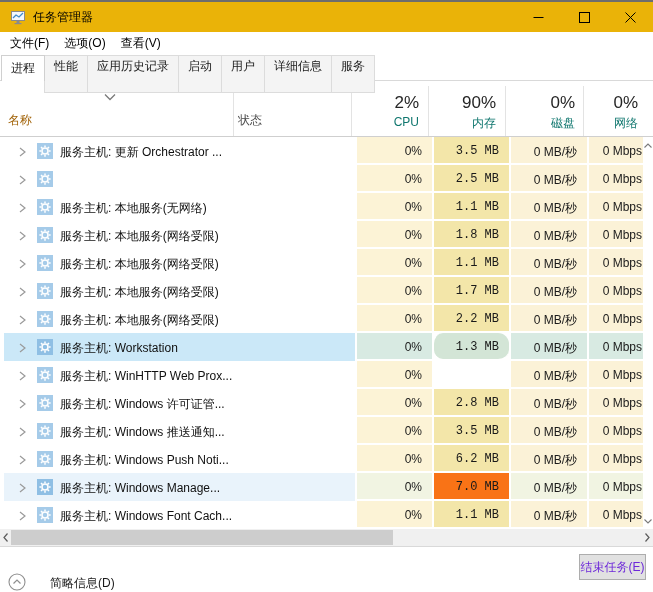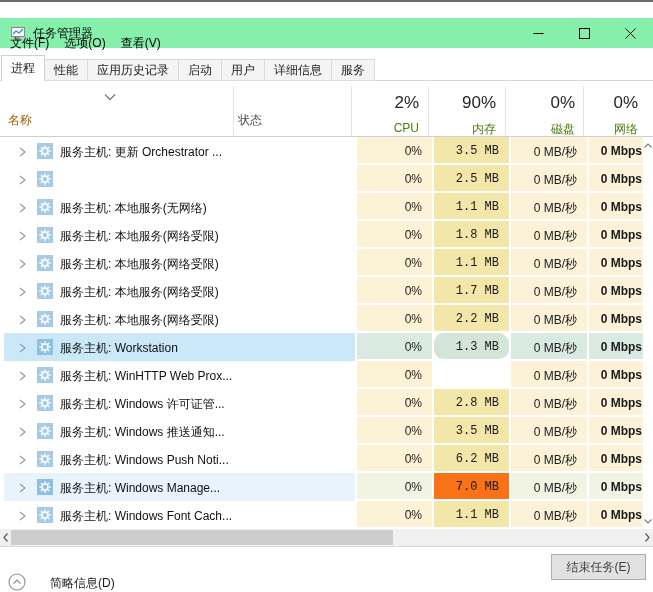--- a/index.html
+++ b/index.html
@@ -1,87 +1,87 @@
 <!DOCTYPE html>
 <html><head>
 <meta charset="utf-8">
 <style>
   * { margin:0; padding:0; box-sizing:border-box; }
   body { background:#fff; font-family:"Liberation Sans","DejaVu Sans",sans-serif; }
   .window { position:relative; width:653px; height:592px; background:#fff; overflow:hidden; color:#1a1a1a; font-size:12px; }
   .topline { position:absolute; top:0; left:0; width:653px; height:2px; background:#6d6d6d; }
 
   
-  .titlebar { position:absolute; top:2px; left:0; width:653px; height:30px; display:flex; align-items:center; background:#86efac;margin-top:16px; }
+  .titlebar { position:absolute; top:2px; left:0; width:653px; height:30px; display:flex; align-items:center; background:#eab308; }
   .app-icon { margin-left:10px; width:16px; height:16px; flex:0 0 auto; }
   .win-title { margin-left:7px; font-size:12px; color:#000; }
   .controls { margin-left:auto; display:flex; height:100%; }
   .ctrl { width:46px; height:100%; display:flex; align-items:center; justify-content:center; cursor:default; }
 
   
   .menubar { position:absolute; top:32px; left:0; width:653px; height:22px; display:flex; align-items:center; padding-left:10px; gap:15px; }
   .menu-item { color:#000; }
 
   
   .tabline { position:absolute; top:80px; left:0; width:653px; height:1px; background:#d9d9d9; z-index:1; }
-  .tabs { position:absolute; top:55px; left:1px; display:flex; align-items:flex-end; z-index:2; height:26px; }
-  .tab { height:22px; line-height:20px; padding:0 9px; background:#f4f4f4; border:1px solid #dcdcdc; margin-right:-1px; white-space:nowrap; }
+  .tabs { position:absolute; top:55px; left:1px; display:flex; z-index:2; height:26px; }
+  .tab { height:38px; line-height:20px; padding:0 9px; background:#f4f4f4; border:1px solid #dcdcdc; margin-right:-1px; white-space:nowrap; }
   .tab.active { height:26px; line-height:24px; background:#fff; border-color:#d0d0d0; border-bottom:none; z-index:3; position:relative; }
 
   
   .header { position:absolute; top:81px; left:0; width:653px; height:56px; border-bottom:1px solid #cfcfcf; background:#fff; }
   .colsep { position:absolute; top:5px; bottom:0; width:1px; background:#e3e3e3; }
   .sep-status { left:233px; } .sep-cpu { left:351px; } .sep-mem { left:428px; } .sep-disk { left:505px; } .sep-net { left:583px; }
   .hdr-name { position:absolute; left:8px; bottom:7px; color:#a16207; }
   .hdr-status { position:absolute; left:238px; bottom:7px; color:#4c4c4c; }
   .hdr-sort { position:absolute; left:103px; top:9px; width:16px; height:9px; }
   .hdr-col { position:absolute; top:0; height:55px; text-align:right; }
   .hdr-col .pct { display:block; margin-top:12px; font-size:17px; color:#262626; line-height:19px; }
-  .hdr-col .lbl { display:block; margin-top:9px; font-size:12px; color:#4d7c0f; }
+  .hdr-col .lbl { display:block; margin-top:3px; font-size:12px; color:#0f766e; }
   .hdr-cpu { left:351px; width:77px; padding-right:9px; }
   .hdr-mem { left:428px; width:77px; padding-right:9px; }
   .hdr-disk { left:505px; width:78px; padding-right:8px; }
   .hdr-net { left:583px; width:62px; padding-right:7px; }
 
   
   .list { position:absolute; top:137px; left:4px; width:653px; height:392px; background:#fff; }
   .row { position:relative; height:28px; }
   .row-left { position:absolute; left:0; top:0; width:351px; height:28px; }
   .row.selected .row-left { background:#cbe8f8; }
   .row.hover .row-left { background:#e9f3fb; }
   .expand-chevron { position:absolute; left:14px; top:9px; width:10px; height:10px; }
   .gear { position:absolute; left:33px; top:6px; width:16px; height:16px; background:#a5cbe9; display:flex; align-items:center; justify-content:center; }
   .row.selected .gear, .row.hover .gear { background:#8fbfe4; }
   .row-name { position:absolute; left:56px; top:7px; white-space:nowrap; color:#101010; }
   .cell { position:absolute; top:0; height:28px; text-align:right; padding:7px 10px 0 0; border-left:2px solid #fff; border-bottom:2px solid #fff; color:#1a1a1a; }
   .cell-cpu  { left:351px; width:77px; background:#fcf3d6; }
   .cell-mem  { left:428px; width:77px; background:#f3e6a9;font-family:Liberation Mono, monospace; }
   .cell-disk { left:505px; width:78px; background:#fbf2d7; }
-  .cell-net  { left:583px; width:62px; background:#fbf2d7; padding-right:7px;font-weight:bold; }
+  .cell-net  { left:583px; width:62px; background:#fbf2d7; padding-right:7px; }
   .row.selected .cell { background:#d8eae2; }
   .row.selected .cell-mem { background:#d3e5d6;border-radius:11px; }
   .row.hover .cell { background:#f1f4e2; }
   .row.hover .cell-mem { background:#f97316; }
 
   
   .vscroll { position:absolute; right:0; top:137px; width:10px; height:392px; background:#fff; }
   .varrow { position:absolute; left:0; width:10px; height:12px; display:flex; align-items:center; justify-content:center; }
   .varrow.up { top:2px; } .varrow.down { bottom:2px; }
 
   
   .hscroll { position:absolute; top:529px; left:0; width:653px; height:17px; background:#f0f0f0; }
   .harrow { position:absolute; top:0; width:11px; height:17px; display:flex; align-items:center; justify-content:center; }
   .harrow.left { left:0; } .harrow.right { right:0; }
   .hthumb { position:absolute; left:11px; top:1px; width:382px; height:15px; background:#cdcdcd; }
 
   
   .footer { position:absolute; top:546px; left:0; width:653px; height:46px; border-top:1px solid #d9d9d9; background:#fff; }
   .details-toggle { position:absolute; left:8px; top:26px; display:flex; align-items:center; gap:24px; cursor:default; }
   .toggle-label { color:#1a1a1a; }
-  .end-task-btn { position:absolute; right:7px; top:7px; width:95px; height:26px; background:#e1e1e1; border:1px solid #adadad; font-size:12px; font-family:inherit; color:#404040; text-align:center; }
+  .end-task-btn { position:absolute; right:7px; top:7px; width:67px; height:26px; background:#e1e1e1; border:1px solid #adadad; font-size:12px; font-family:inherit; color:#6d28d9; text-align:center; }
 </style>
 </head>
 <body>
 
 <div class="window">
   <div class="topline"></div>
 
   <div class="titlebar">
     <span class="app-icon">
       <svg width="16" height="16" viewBox="0 0 16 16">

